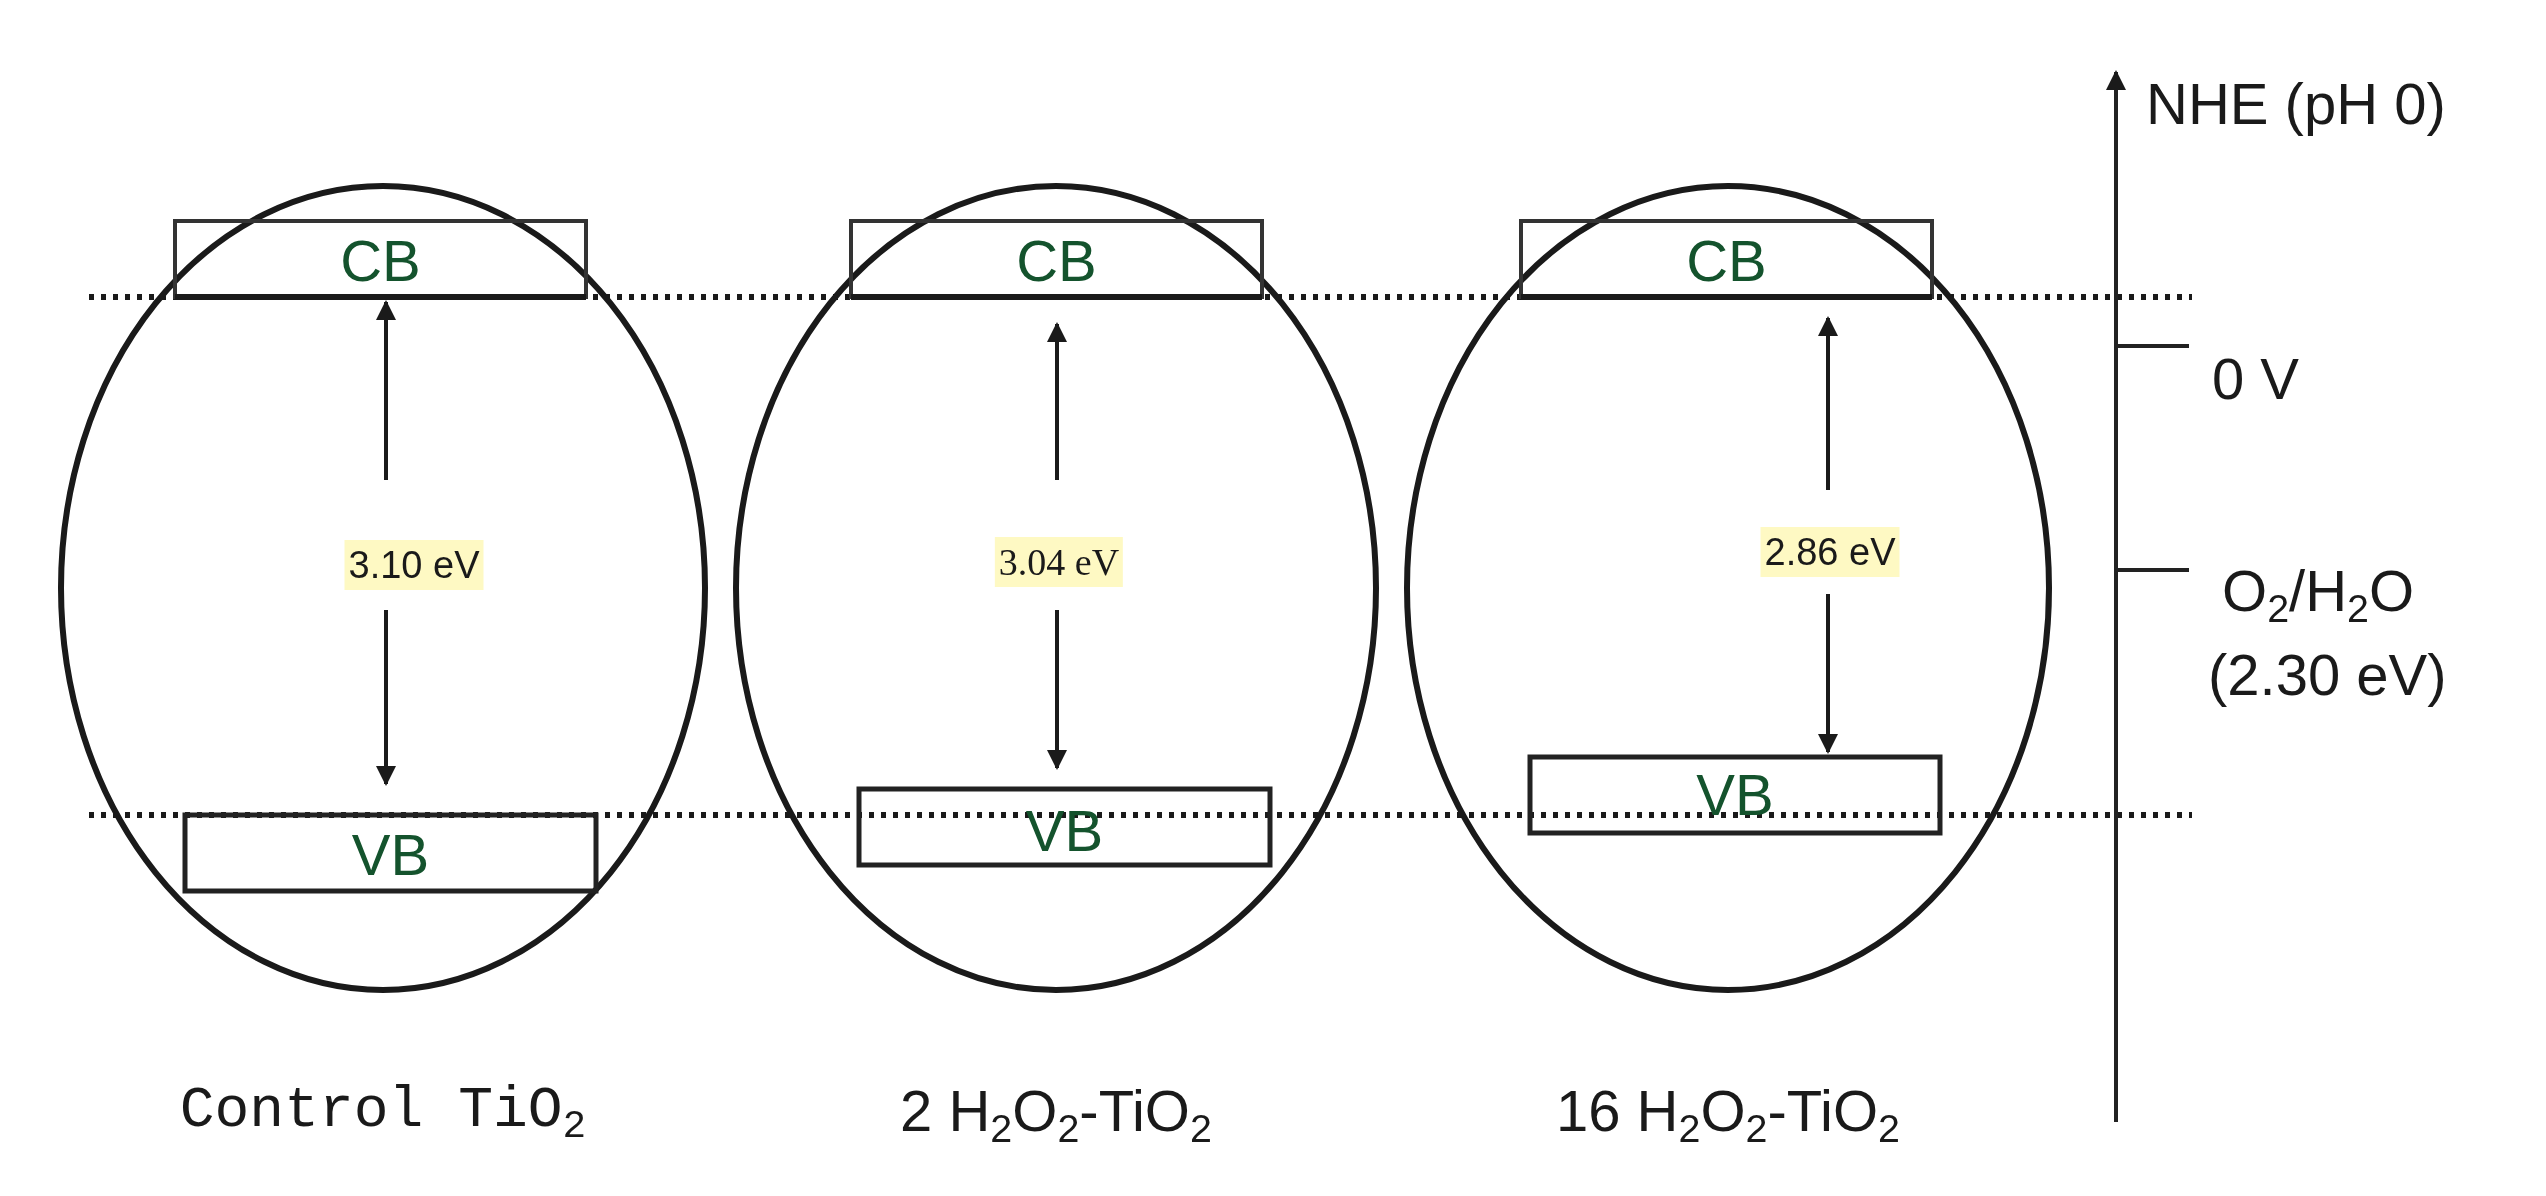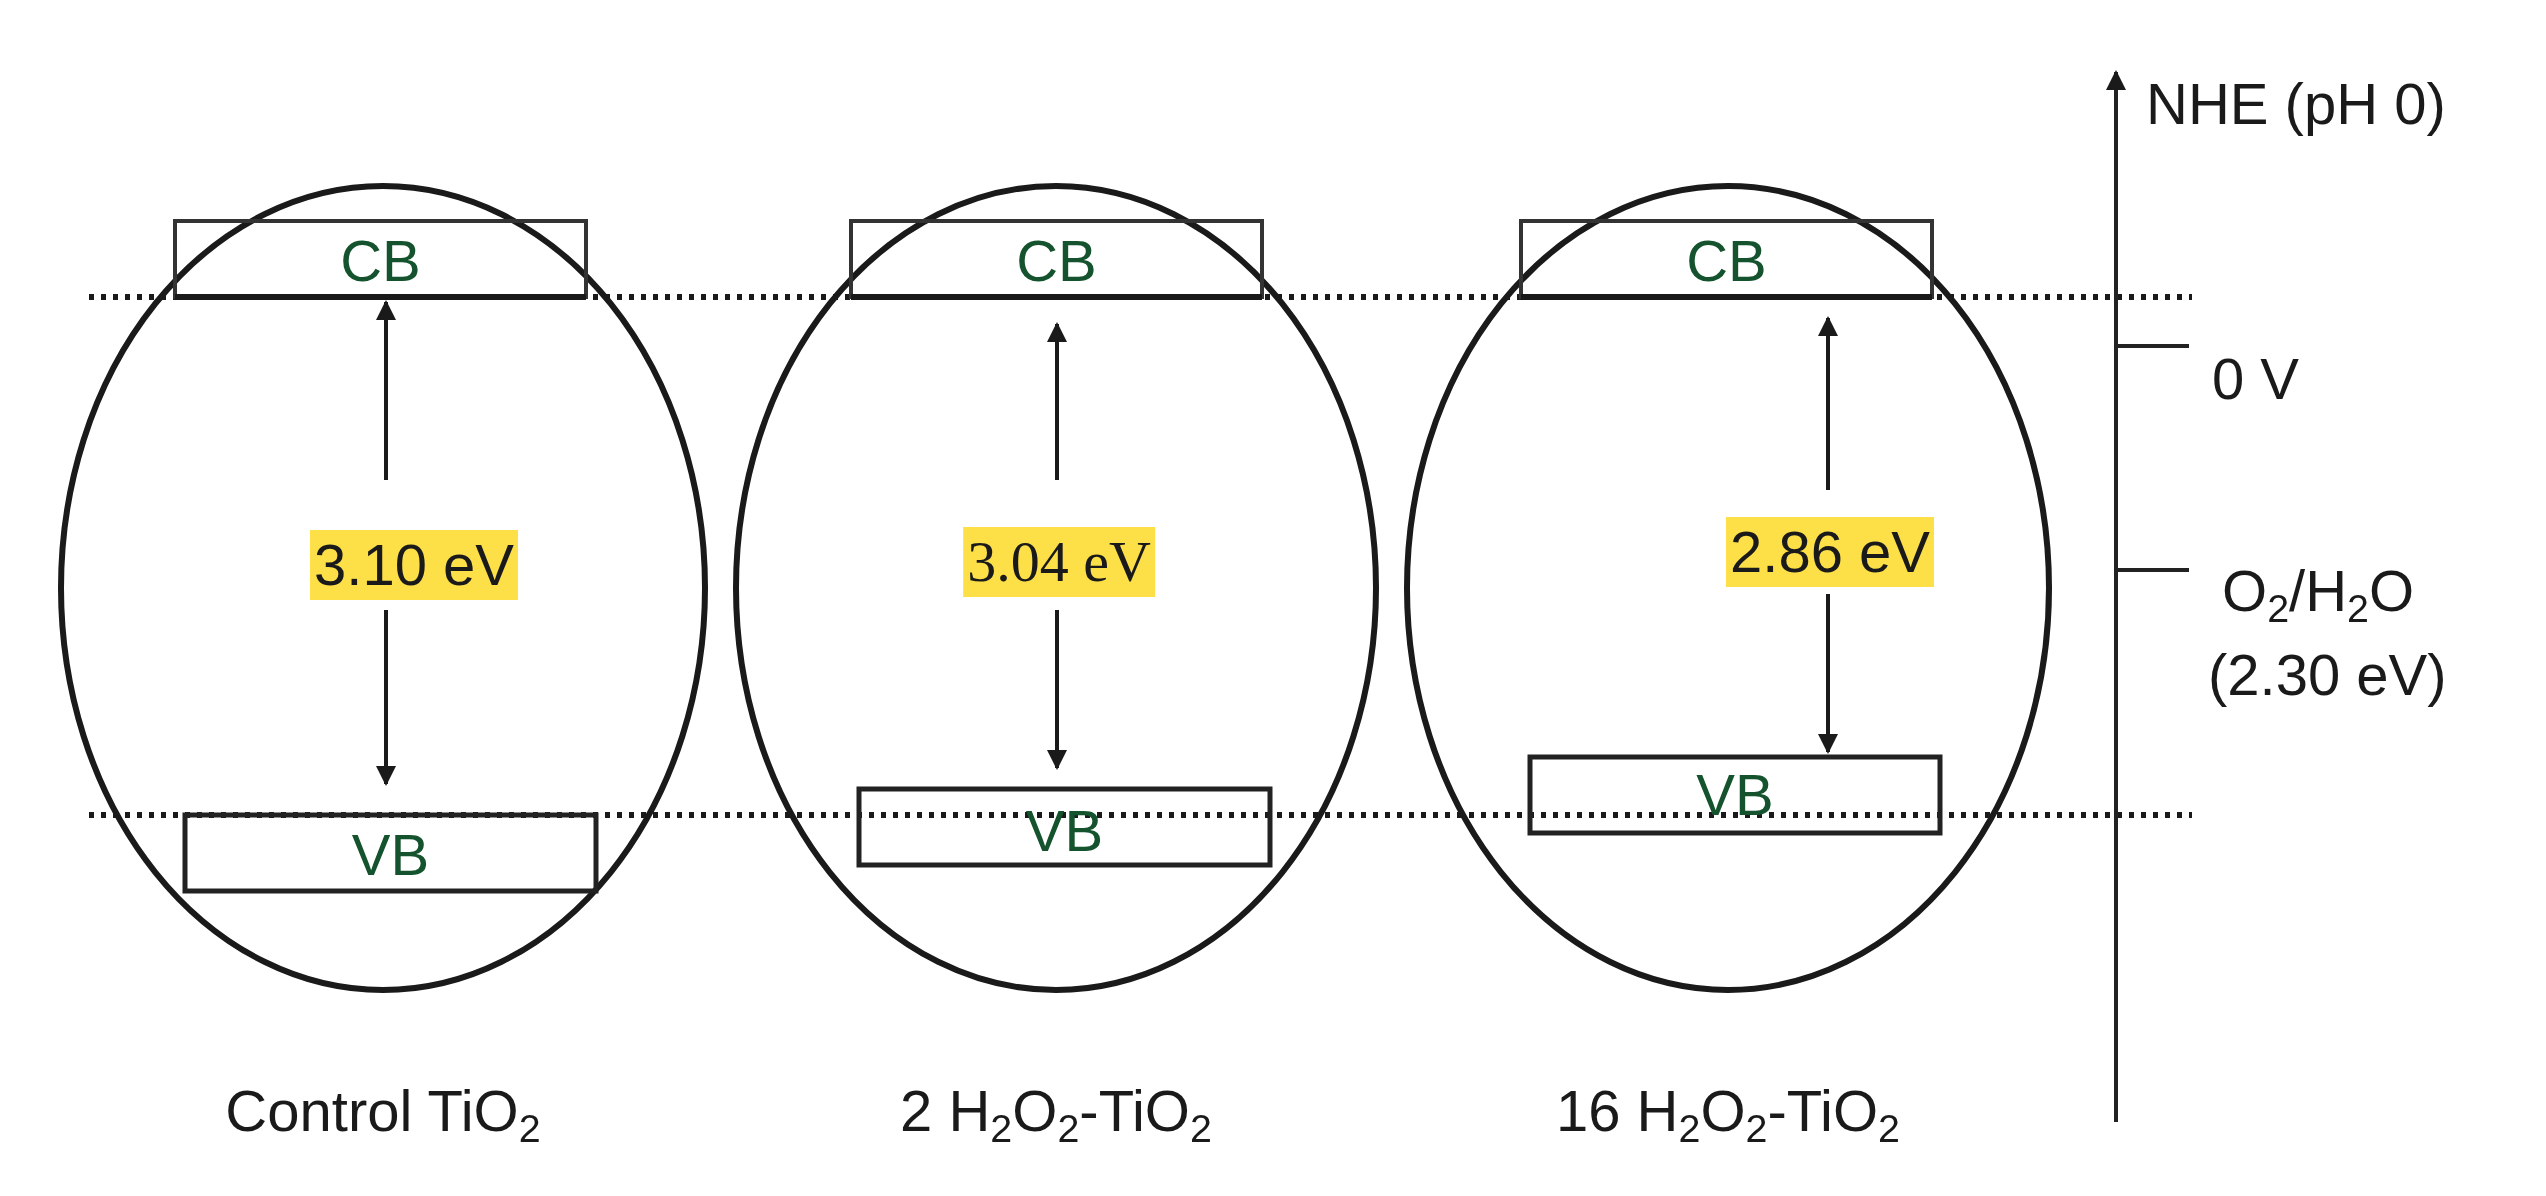--- a/index.html
+++ b/index.html
@@ -1,21 +1,21 @@
 <!DOCTYPE html>
 <html><head>
   <meta charset="utf-8">
   <style>
     html, body { margin: 0; padding: 0; background: #ffffff; }
     body { width: 2546px; height: 1196px; position: relative; overflow: hidden;
            font-family: "Liberation Sans", "DejaVu Sans", sans-serif; color: #1a1a1a; }
     svg.stage { position: absolute; left: 0; top: 0; }
     .lbl { position: absolute; white-space: nowrap; font-size: 58px; line-height: 1; color: #1a1a1a; }
     .band-lbl { position: absolute; font-size: 58px; line-height: 1; text-align: center; color: #14532d; }
-    .gap-lbl { position: absolute; font-size: 58px; line-height: 1; background: #fde047; padding: 6px 4px; transform: translate(-50%, -50%); white-space: nowrap; }
+    .gap-lbl { position: absolute; font-size: 38px; line-height: 1; background: #fef9c3; padding: 6px 4px; transform: translate(-50%, -50%); white-space: nowrap; }
     .sample-lbl { position: absolute; font-size: 58px; line-height: 1; transform: translateX(-50%); white-space: nowrap; }
     sub { font-size: 0.68em; vertical-align: -0.28em; line-height: 0; }
   </style>
 </head>
 <body>
 
 <svg class="stage" width="2546" height="1196" viewBox="0 0 2546 1196">
   <defs>
     <marker id="ah" viewBox="0 0 10 10" refX="9" refY="5" markerWidth="5" markerHeight="5" orient="auto-start-reverse">
       <path d="M0,0 L10,5 L0,10 z" fill="#1a1a1a"></path>
@@ -64,17 +64,17 @@
 <div class="band-lbl" style="left:1521px; width:411px; top:232px;">CB</div>
 
 <div class="band-lbl" style="left:185px; width:411px; top:826px;">VB</div>
 <div class="band-lbl" style="left:859px; width:411px; top:802px;">VB</div>
 <div class="band-lbl" style="left:1530px; width:410px; top:766px;">VB</div>
 
 <div class="gap-lbl" style="left:414px; top:565px;">3.10 eV</div>
 <div class="gap-lbl" style="left:1059px; top:562px;font-family:Liberation Serif, serif;">3.04 eV</div>
 <div class="gap-lbl" style="left:1830px; top:552px;">2.86 eV</div>
 
-<div class="sample-lbl" style="left:383px; top:1082px;"><span>Control TiO</span><sub>2</sub></div>
+<div class="sample-lbl" style="left:383px; top:1082px;font-family:Liberation Mono, monospace;"><span>Control TiO</span><sub>2</sub></div>
 
 <div class="sample-lbl" style="left:1056px; top:1082px;"><span>2 H</span><sub>2</sub><span>O</span><sub>2</sub><span>-TiO</span><sub>2</sub></div>
 
 <div class="sample-lbl" style="left:1728px; top:1082px;"><span>16 H</span><sub>2</sub><span>O</span><sub>2</sub><span>-TiO</span><sub>2</sub></div>
 
 </body></html>

